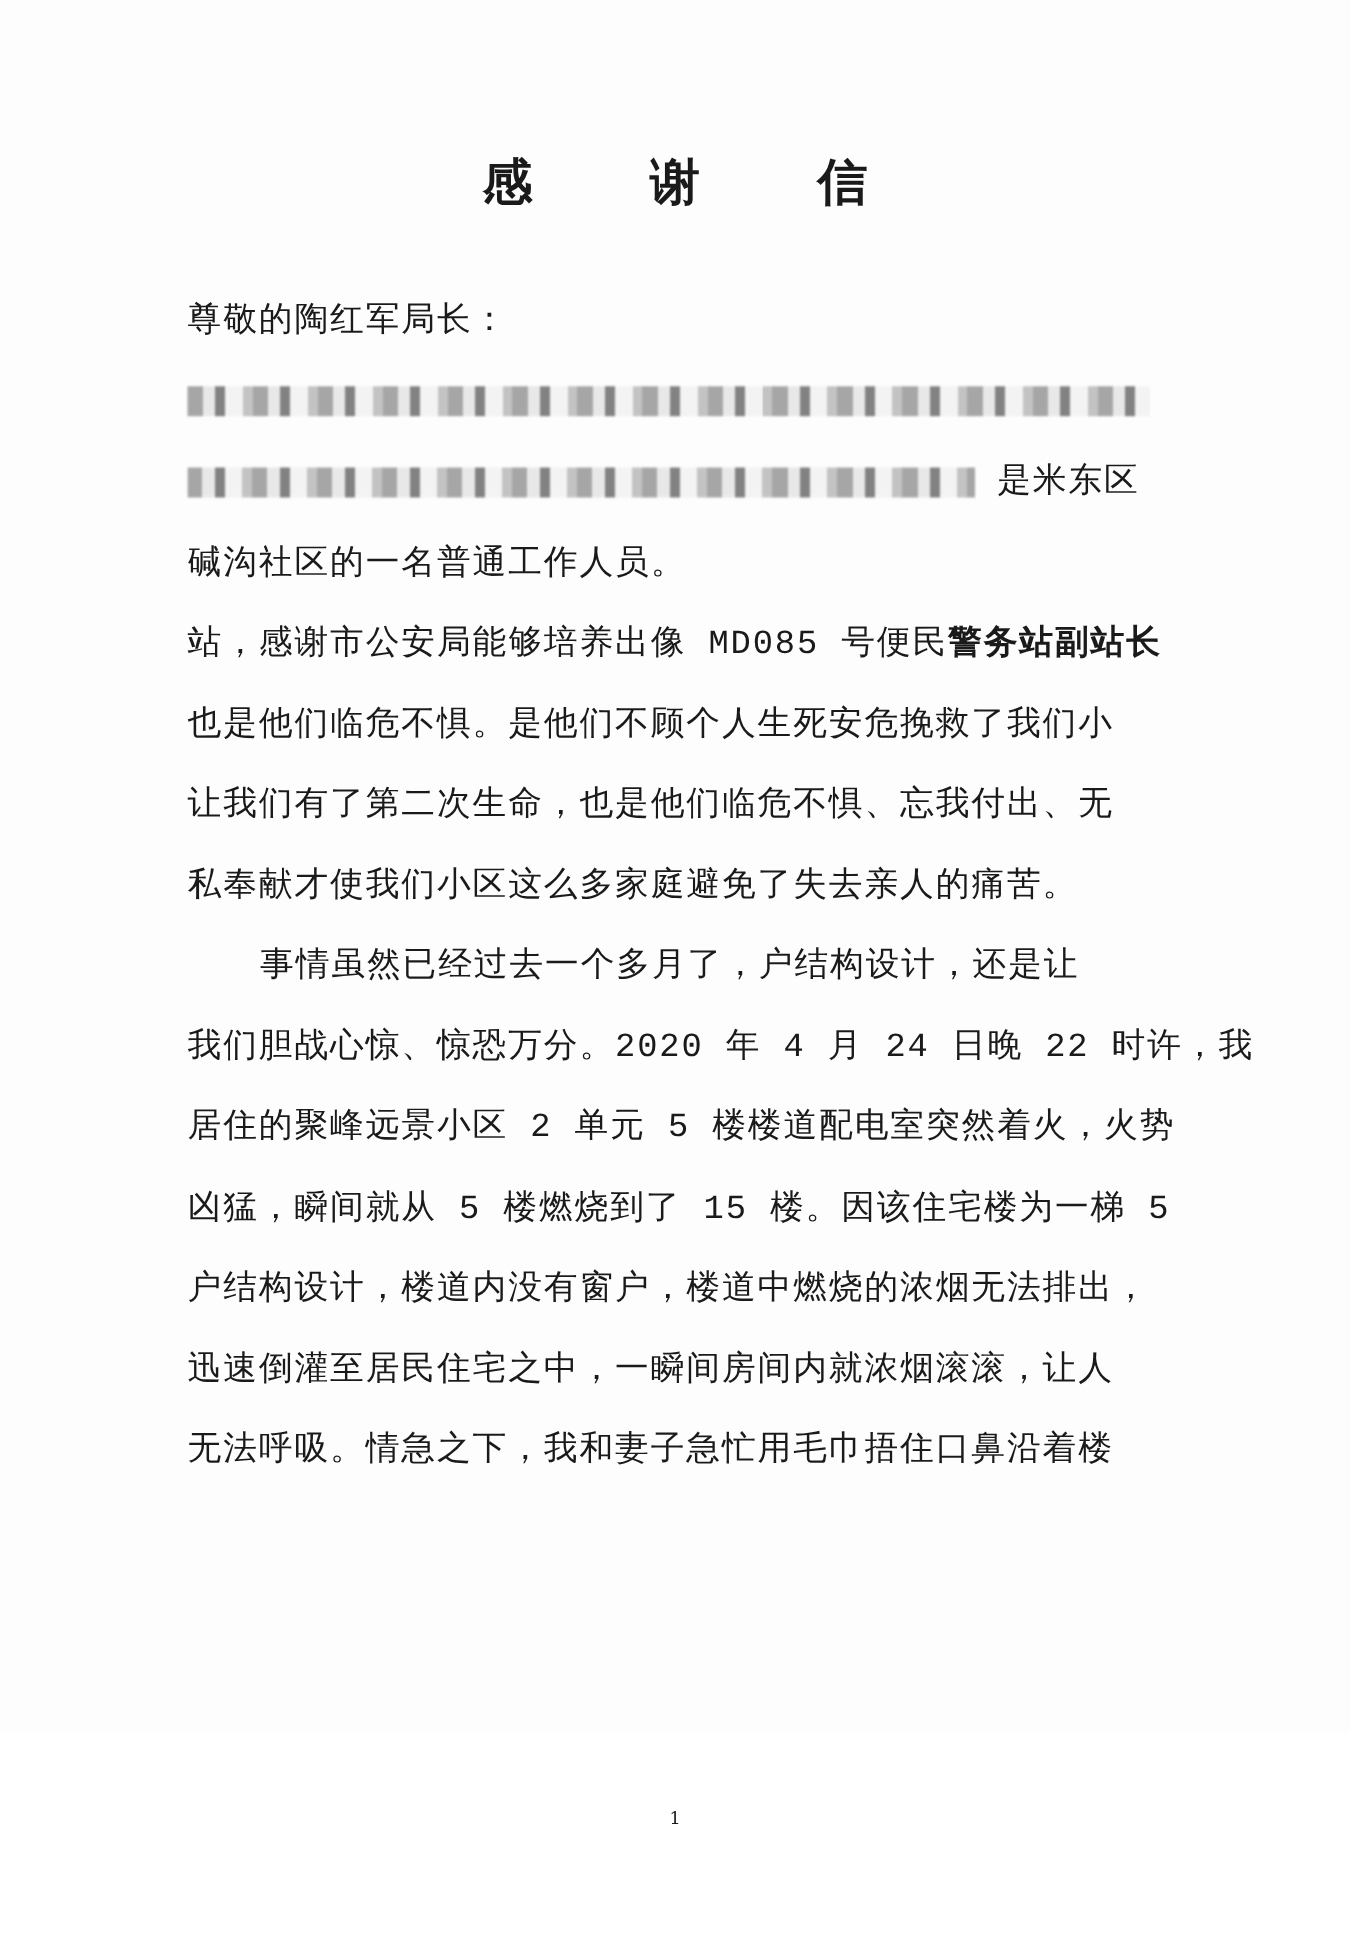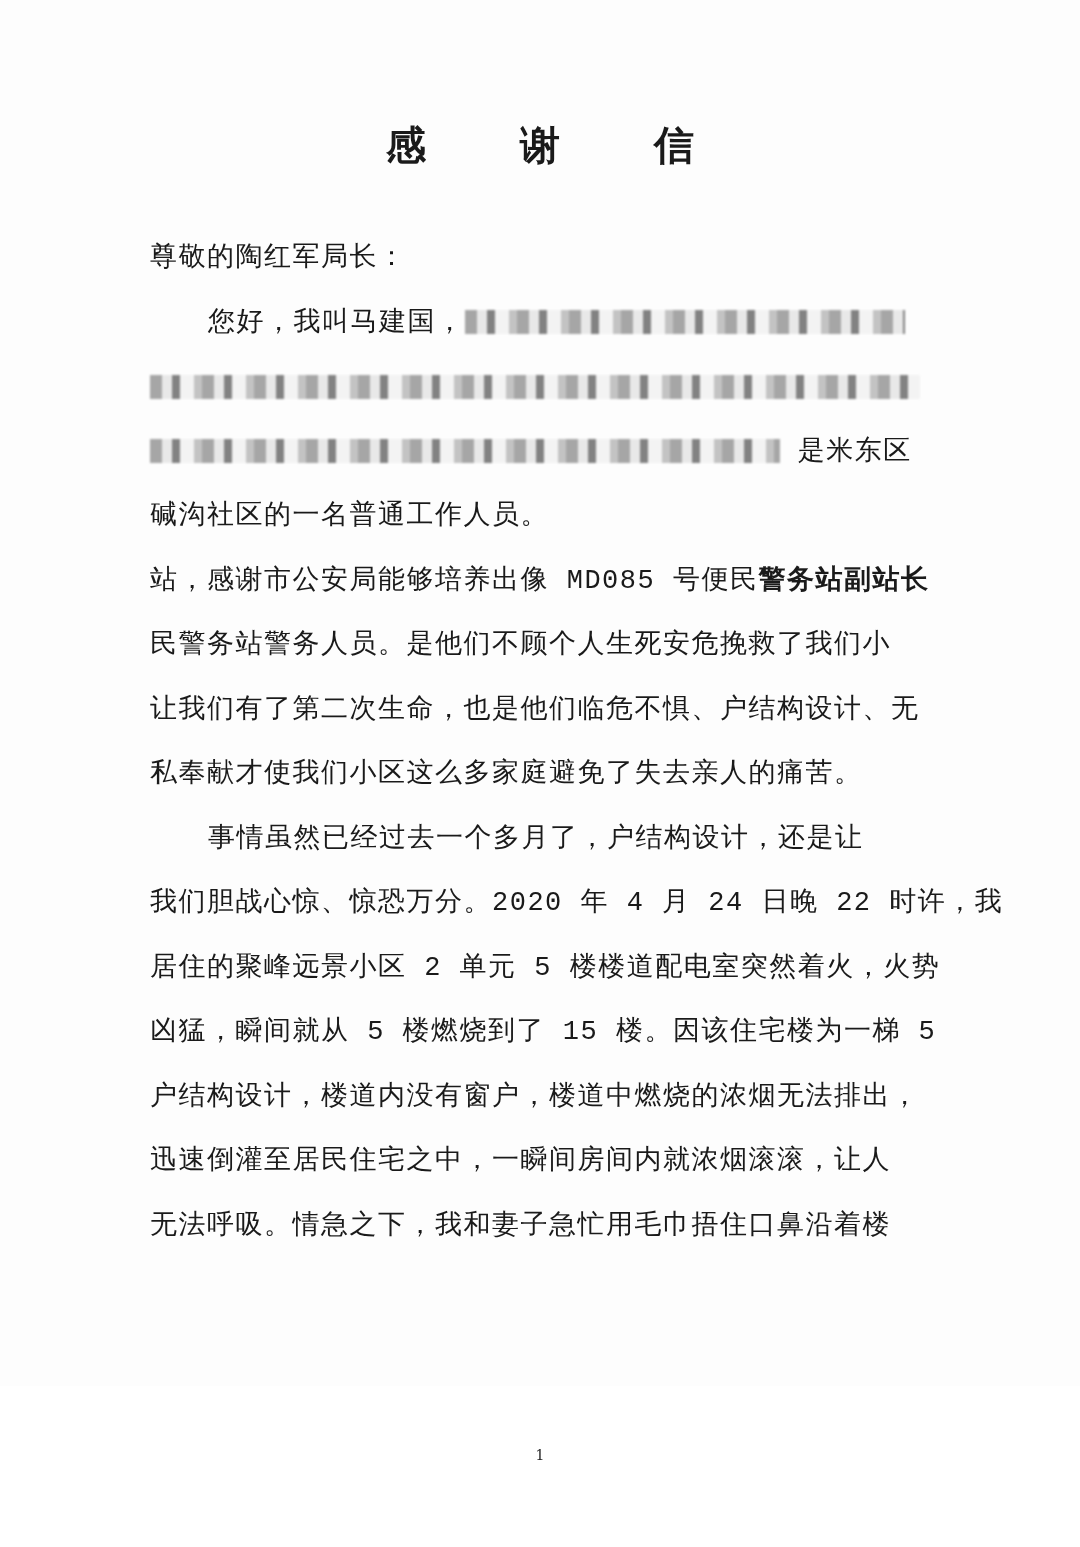--- a/index.html
+++ b/index.html
@@ -78,37 +78,34 @@
 
   <div class="title">
     <span>感</span>
     <span>谢</span>
     <span>信</span>
   </div>
 
   <div class="text-block" style="top: 226px;">
     <div class="line">尊敬的陶红军局长：</div>
 
-    <div class="line indent">
-      <span>您好，我叫马建国，</span><span class="blur" style="width: 440px;"></span>
-    </div>
     <div class="line">
       <span class="blur" style="width: 770px;"></span>
     </div>
     <div class="line">
       <span class="blur" style="width: 630px;"></span>
       <span>是米东区</span>
     </div>
     <div class="line">碱沟社区的一名普通工作人员。</div>
 
     <div class="line">
       <span>站，感谢市公安局能够培养出像 MD085 号便民</span><span class="bold">警务站副站长</span>
     </div>
-    <div class="line">民警务站警务人员。是他们不顾个人生死安危挽救了我们小</div>
-    <div class="line">让我们有了第二次生命，也是他们临危不惧、户结构设计、无</div>
+    <div class="line">也是他们临危不惧。是他们不顾个人生死安危挽救了我们小</div>
+    <div class="line">让我们有了第二次生命，也是他们临危不惧、忘我付出、无</div>
     <div class="line">私奉献才使我们小区这么多家庭避免了失去亲人的痛苦。</div>
 
     <div class="line indent">事情虽然已经过去一个多月了，户结构设计，还是让</div>
     <div class="line">我们胆战心惊、惊恐万分。2020 年 4 月 24 日晚 22 时许，我</div>
     <div class="line">居住的聚峰远景小区 2 单元 5 楼楼道配电室突然着火，火势</div>
     <div class="line">凶猛，瞬间就从 5 楼燃烧到了 15 楼。因该住宅楼为一梯 5</div>
     <div class="line">户结构设计，楼道内没有窗户，楼道中燃烧的浓烟无法排出，</div>
     <div class="line">迅速倒灌至居民住宅之中，一瞬间房间内就浓烟滚滚，让人</div>
     <div class="line">无法呼吸。情急之下，我和妻子急忙用毛巾捂住口鼻沿着楼</div>
   </div>

